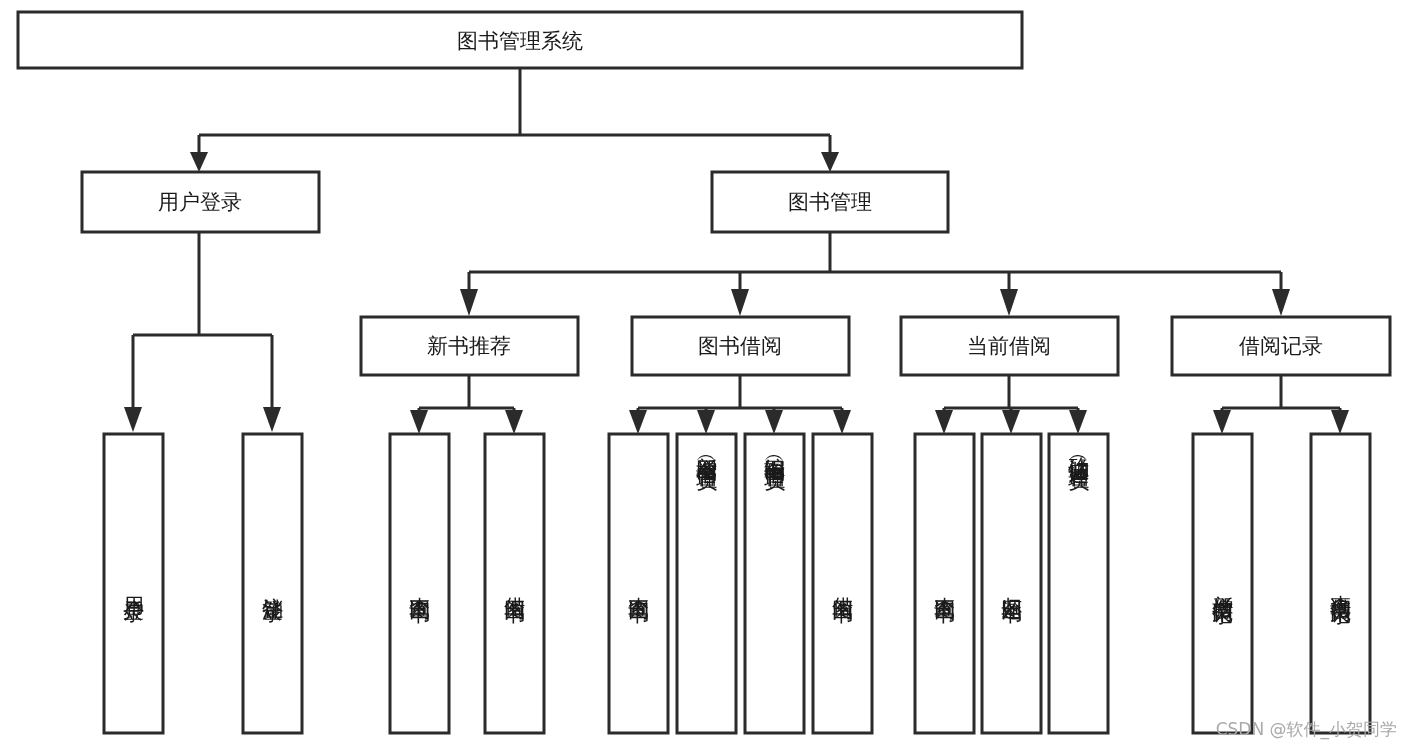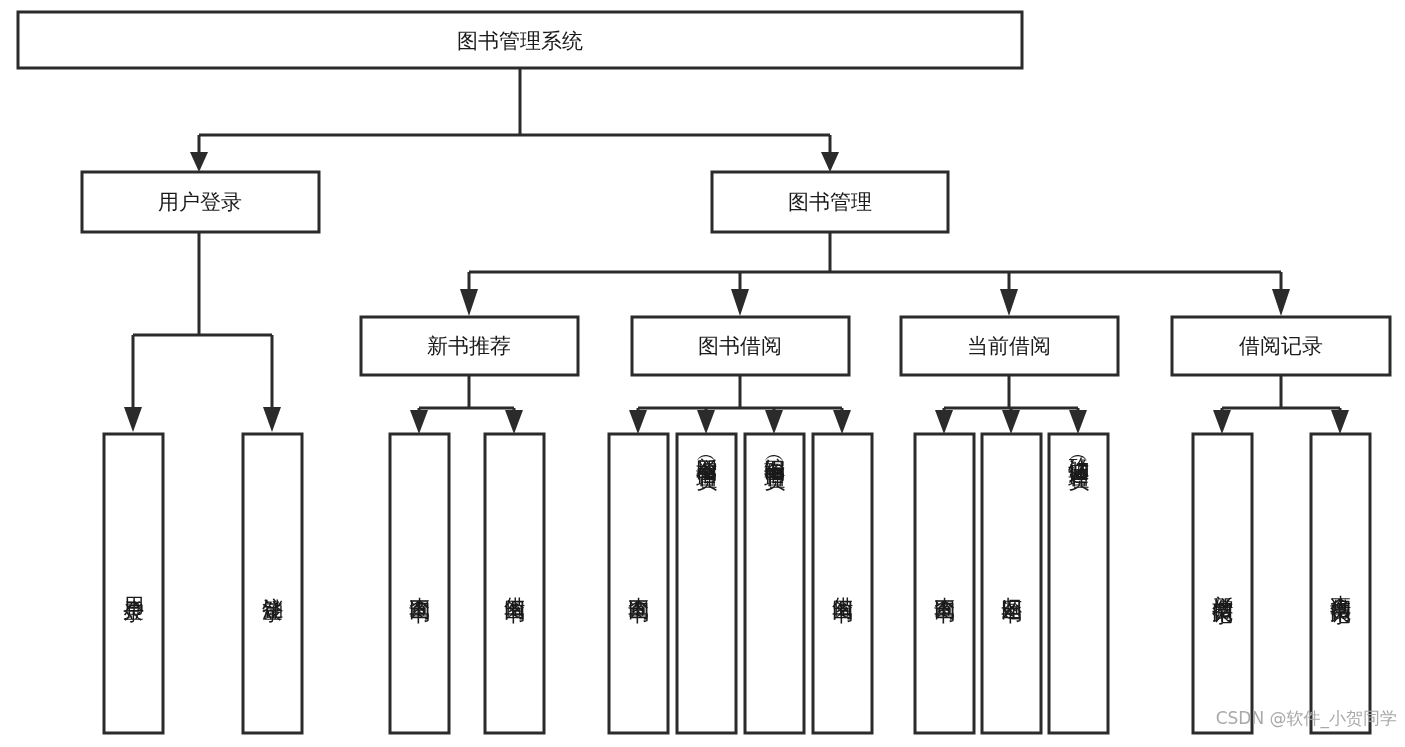--- a/index.html
+++ b/index.html
@@ -61,21 +61,21 @@
     font-size: 21px;
     line-height: 1.08;
     color: #1a1a1a;
     letter-spacing: 2px;
     white-space: nowrap;
     text-align: center;
   }
   .watermark {
     position: absolute;
     right: 8px;
-    bottom: 17px;
+    bottom: 6px;
     font-family: "DejaVu Sans", "Liberation Sans", sans-serif;
     font-size: 17px;
     color: #a9a9a9;
     white-space: nowrap;
   }
 </style>
 </head>
 <body>
 
 <div id="diagram-root">

